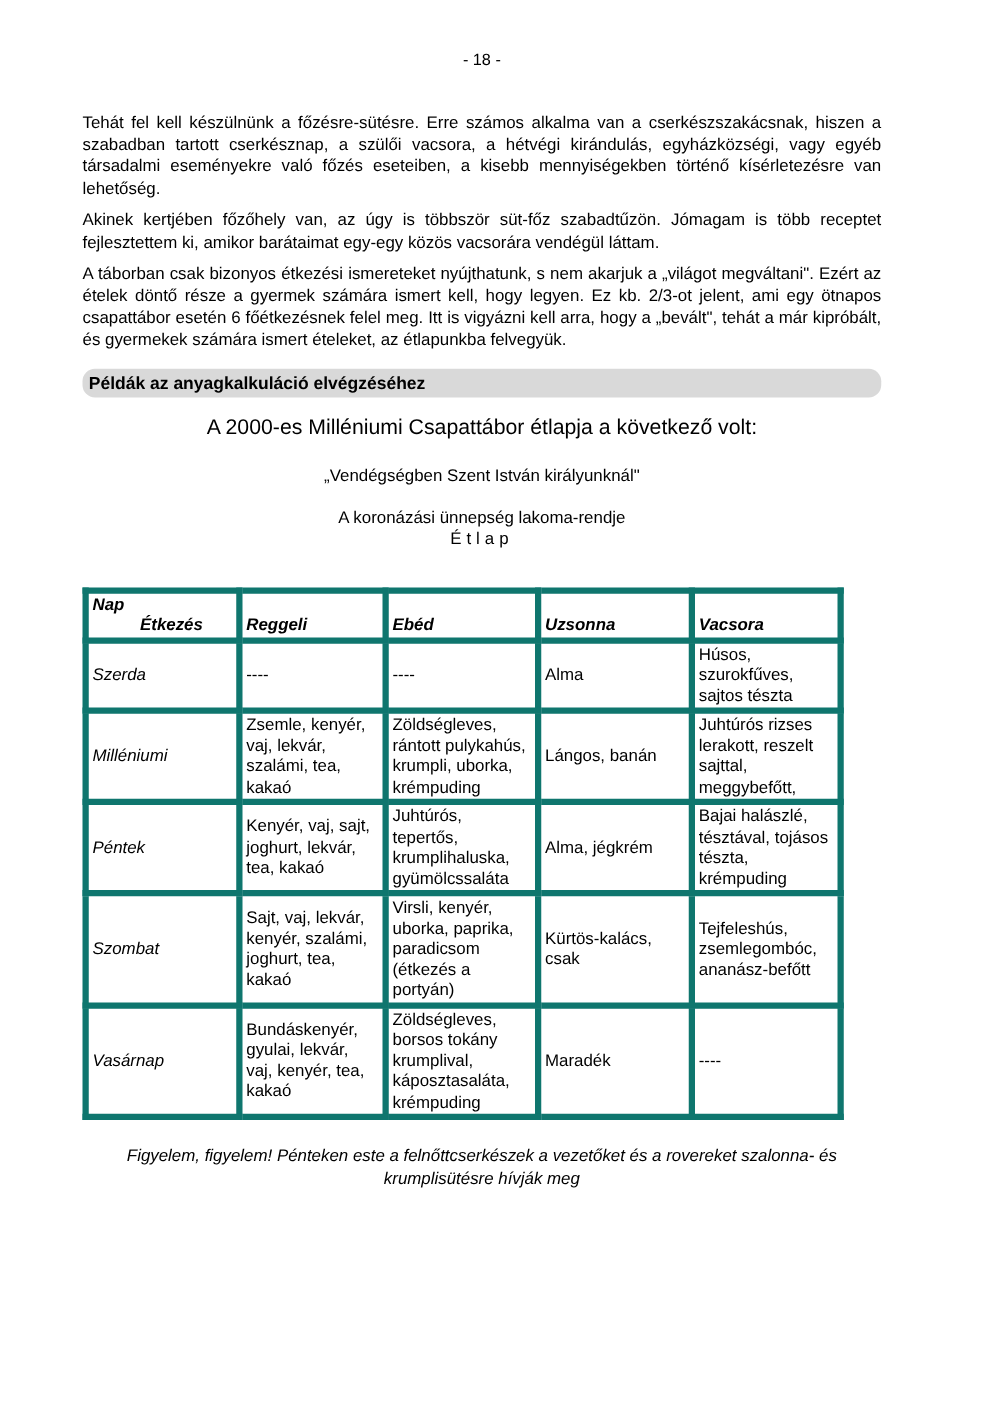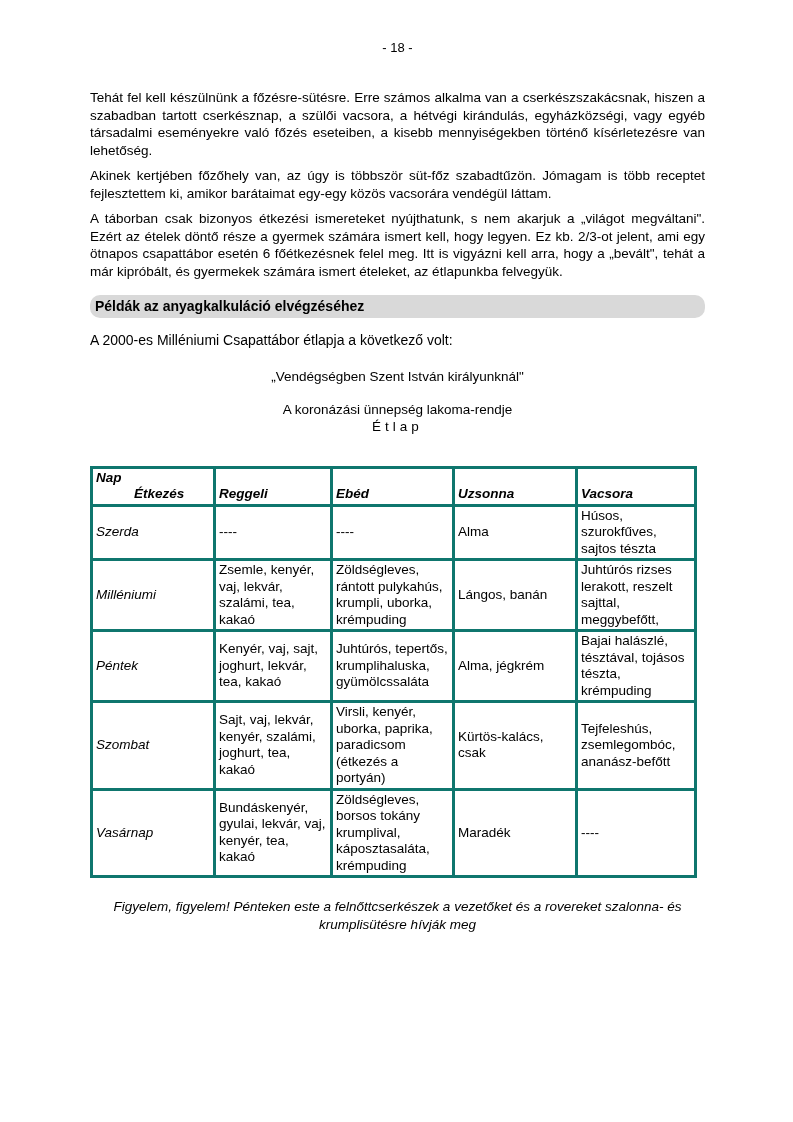--- a/index.html
+++ b/index.html
@@ -3,60 +3,61 @@
 <meta charset="utf-8">
 <style>
   html, body { margin: 0; padding: 0; }
   body {
     width: 793px; height: 1122px;
     background: #ffffff;
     color: #000000;
     font-family: "Liberation Sans", sans-serif;
     overflow: hidden;
   }
-  .page { padding: 40px 88px 0 90px; }
+  .page { padding: 40px 88px 0 66px; }
   .page-number {
     text-align: center;
     font-size: 13px;
     margin-bottom: 34px;
   }
   .body-par {
     font-size: 13.5px;
     line-height: 17.5px;
     text-align: justify;
     margin: 0 0 8px 0;
   }
   .section-heading {
     background: #d9d9d9;
     font-weight: bold;
     font-size: 14px;
     padding: 3px 5px 4px 5px;
     margin: 15px 0 14px 0;
     border-radius: 10px;
   }
   .intro {
-    font-size: 14px;
+    font-size: 17px;
     margin: 0 0 20px 0;
+    text-align: center;
   }
   .centered {
     text-align: center;
     font-size: 13.5px;
     line-height: 17.5px;
     margin: 0;
   }
   .quote { margin-bottom: 15px; }
   .etlap { letter-spacing: 4px; }
   table.menu {
     border-collapse: collapse;
     table-layout: fixed;
     width: 604px;
     margin-top: 30px;
   }
   table.menu td, table.menu th {
-    border: 3px solid #0f766e;
+    border: 5px solid #0f766e;
     font-size: 13.5px;
     line-height: 16.5px;
     padding: 1px 3px;
     vertical-align: middle;
     overflow: hidden;
     font-weight: normal;
     text-align: left;
   }
   table.menu th {
     font-style: italic;

